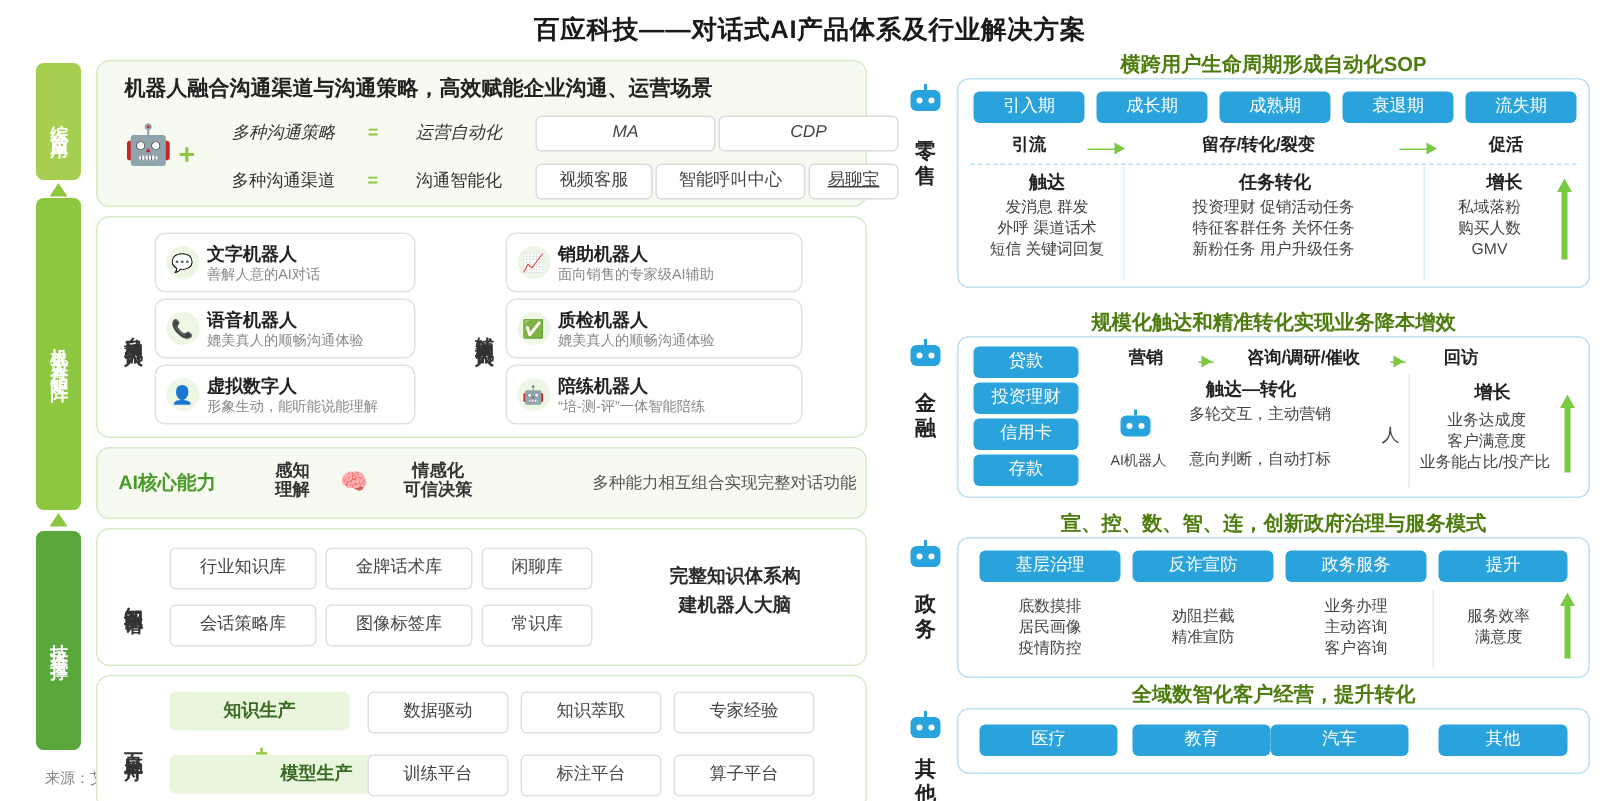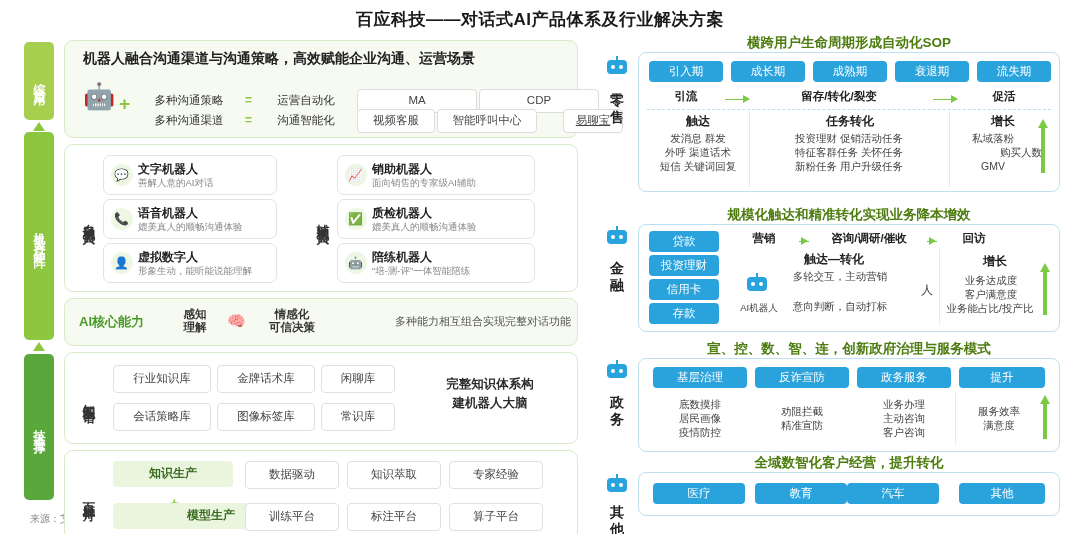--- a/index.html
+++ b/index.html
@@ -20,21 +20,21 @@
 
   .boxes{position:absolute;left:40px;top:0;width:512px;}
   .card{border:1px solid #cfe8c2;border-radius:9px;background:#fff;position:absolute;}
 
   
   #comm{left:0;top:4px;width:512px;height:96px;background:#f6faf1;border-color:#d7ebc6;}
   #comm .t{position:absolute;left:18px;top:9px;font-size:14px;font-weight:bold;color:#222;}
   .robot-emoji{position:absolute;left:18px;top:40px;font-size:26px;}
   .plus{position:absolute;left:54px;top:52px;font-size:19px;color:#8dc63f;font-weight:bold;}
   .commrow{position:absolute;left:76px;height:22px;}
-  .cr1{top:48px;} .cr2{top:68px;}
+  .cr1{top:36px;font-style:italic;} .cr2{top:68px;}
   .commlabel{display:inline-block;width:96px;font-size:11.5px;color:#333;text-align:center;line-height:22px;}
   .eq{display:inline-block;width:14px;color:#8dc63f;font-weight:bold;text-align:center;line-height:22px;font-size:12px;}
   .commval{display:inline-block;width:92px;font-size:11.5px;color:#333;text-align:center;line-height:22px;}
   .cellbox{position:absolute;top:0;border:1px solid #dcdcdc;border-radius:4px;height:22px;line-height:20px;font-size:11.5px;color:#444;text-align:center;background:#fff;}
 
   
   #matrix{left:0;top:108px;width:512px;height:146px;border-color:#d7ebc6;}
   .vtab{position:absolute;width:22px;font-size:12.5px;font-weight:bold;color:#333;writing-mode:vertical-rl;text-align:center;letter-spacing:2px;}
   .mitem{position:absolute;border:1px solid #e2e2e2;border-radius:7px;background:#fff;width:172px;height:38px;}
   .mitem .ic{position:absolute;left:7px;top:8px;width:22px;height:22px;border-radius:50%;background:#eef7e4;display:flex;align-items:center;justify-content:center;font-size:12px;}
@@ -110,21 +110,21 @@
         <span class="cellbox" style="left:216px;width:118px;">MA</span>
         <span class="cellbox" style="left:338px;width:118px;">CDP</span>
       </div>
 
       <div class="commrow cr2">
         <span class="commlabel">多种沟通渠道</span>
         <span class="eq">=</span>
         <span class="commval">沟通智能化</span>
         <span class="cellbox" style="left:216px;width:76px;">视频客服</span>
         <span class="cellbox" style="left:296px;width:98px;">智能呼叫中心</span>
-        <span class="cellbox" style="left:422px;width:58px;text-decoration:underline;">易聊宝</span>
+        <span class="cellbox" style="left:398px;width:58px;text-decoration:underline;">易聊宝</span>
       </div>
     </div>
 
     <div class="card" id="matrix">
       <div class="vtab" style="left:10px;top:22px;height:104px;">自动机器人</div>
       <div class="vtab" style="left:244px;top:22px;height:104px;">辅助机器人</div>
 
       <div class="mitem" style="left:38px;top:10px;">
         <div class="ic">💬</div>
         <div class="n">文字机器人</div>
@@ -236,21 +236,21 @@
 
       <div class="ltext" style="left:10px;top:78px;width:98px;">发消息   群发</div>
       <div class="ltext" style="left:10px;top:92px;width:98px;">外呼     渠道话术</div>
       <div class="ltext" style="left:10px;top:106px;width:98px;">短信     关键词回复</div>
 
       <div class="ltext" style="left:114px;top:78px;width:192px;">投资理财     促销活动任务</div>
       <div class="ltext" style="left:114px;top:92px;width:192px;">特征客群任务  关怀任务</div>
       <div class="ltext" style="left:114px;top:106px;width:192px;">新粉任务     用户升级任务</div>
 
       <div class="ltext" style="left:312px;top:78px;width:84px;">私域落粉</div>
-      <div class="ltext" style="left:312px;top:92px;width:84px;padding-left:28px;">购买人数</div>
+      <div class="ltext" style="left:312px;top:92px;width:84px;">购买人数</div>
       <div class="ltext" style="left:312px;top:106px;width:84px;">GMV</div>
 
       <div class="greenbar" style="left:402px;top:74px;width:4px;height:46px;"></div>
       <div class="uparrow" style="left:399px;top:66px;"></div>
     </div>
   </div>
 
   <div class="sec" style="top:172px;">
     <div class="sechdr">规模化触达和精准转化实现业务降本增效</div>
     <div class="robo" style="top:24px;">

